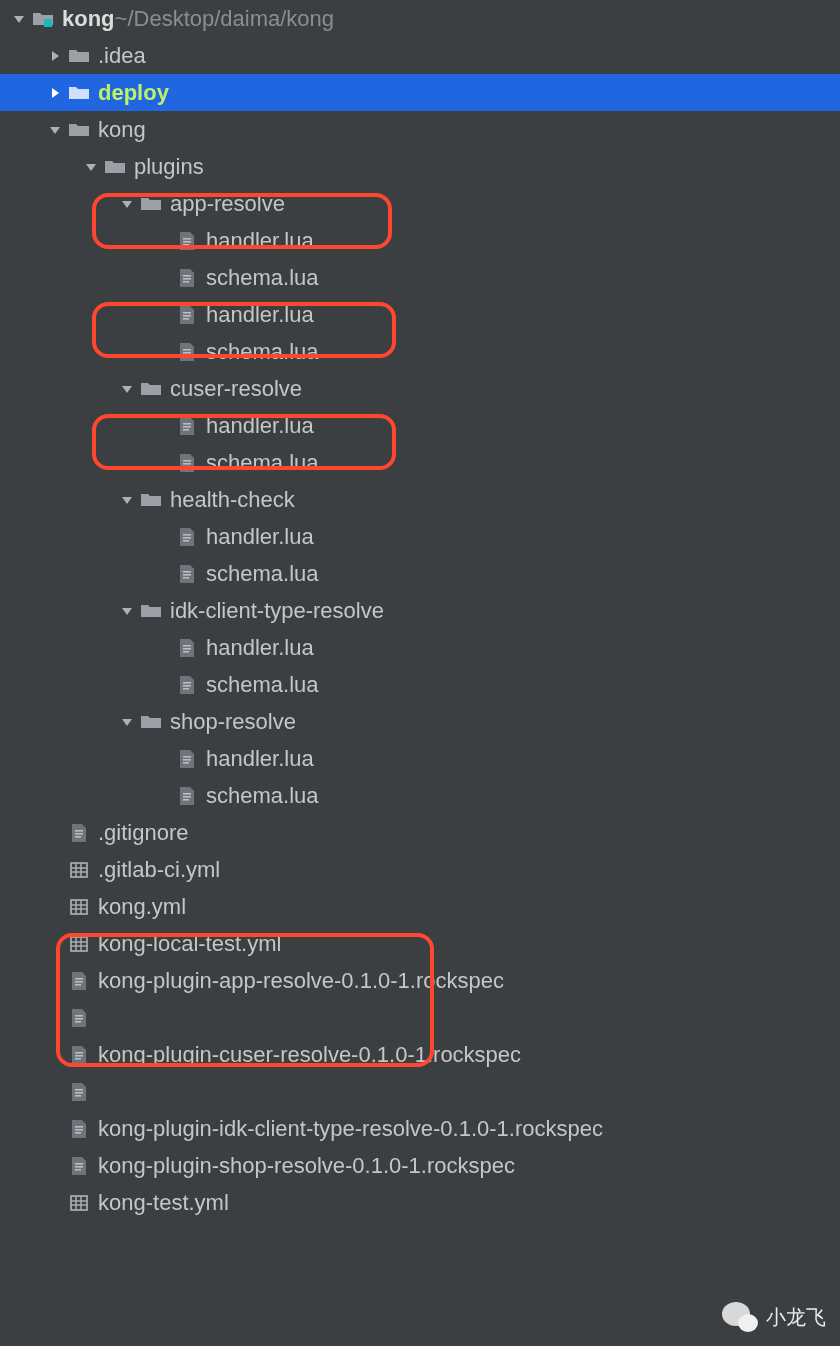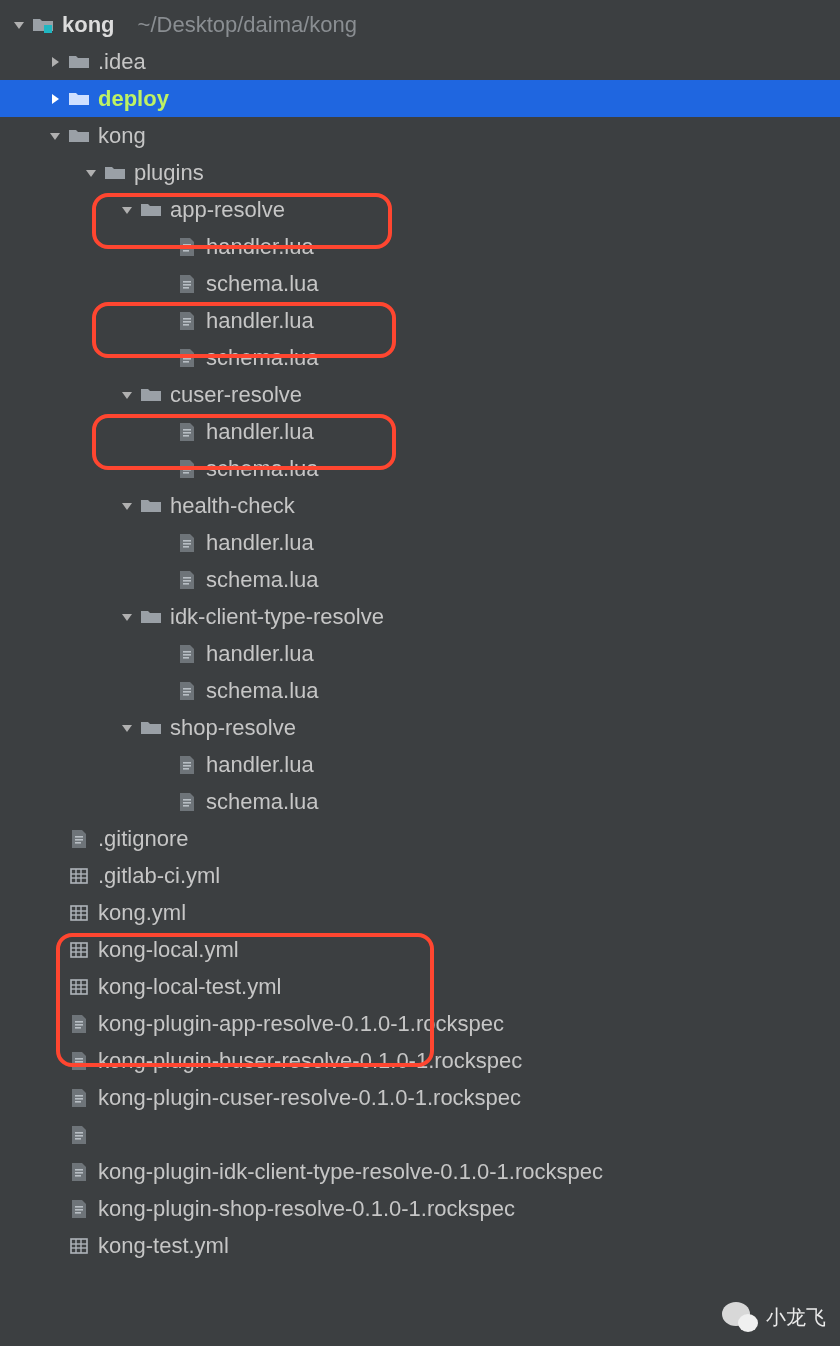--- a/index.html
+++ b/index.html
@@ -1,28 +1,28 @@
 <!DOCTYPE html>
 <html><head>
 <meta charset="utf-8">
 <style>
   html,body{margin:0;padding:0;width:840px;height:1346px;background:#3c3f41;font-family:"Helvetica Neue",Arial,sans-serif;overflow:hidden}
-  .tree{padding-top:6px;font-size:22px;color:#c6c6c6;line-height:37px}
+  .tree{font-size:22px;color:#c6c6c6;line-height:37px}
   .row{display:flex;align-items:center;height:37px;white-space:nowrap;position:relative;z-index:0}
   .row.selected{background:#1f66e0;color:#fff}
   .row .pad{flex:0 0 auto;height:1px}
   .arrow{width:22px;display:inline-flex;justify-content:center;align-items:center;flex:0 0 auto;color:#b0b0b0}
   .arrow svg{width:14px;height:14px}
   .row.selected .arrow{color:#fff}
   .noarrow{width:22px;flex:0 0 auto}
   .icon{width:26px;display:inline-flex;justify-content:center;align-items:center;flex:0 0 auto;margin-right:6px}
   .icon svg{display:block}
   .label{flex:0 1 auto}
   .label.bold{font-weight:700;color:#dcdcdc}
-  .path-suffix{color:#8a8e92;margin-left:23px;font-size:22px}
+  .path-suffix{color:#8a8e92;margin-left:0;font-size:22px}
   
   .hl{position:absolute;border:4px solid #ff4630;border-radius:16px;z-index:5;pointer-events:none}
   
   .wm{position:absolute;right:14px;bottom:14px;display:flex;align-items:center;gap:8px;color:#eaeaea;font-size:20px;z-index:10}
   .wm .bubble{position:relative;width:36px;height:30px}
   .wm .bubble .b1{position:absolute;left:0;top:0;width:28px;height:24px;background:#d8d8d8;border-radius:50%}
   .wm .bubble .b2{position:absolute;right:0;bottom:0;width:20px;height:18px;background:#f0f0f0;border-radius:50%}
 </style>
 </head>
 <body>
@@ -372,51 +372,40 @@
       <span class="label">kong.yml</span>
     </div>
   <div class="row">
       <span class="pad" style="width:44px"></span>
       <span class="noarrow"></span>
       <span class="icon">
         <svg width="22" height="22" viewBox="0 0 22 22">
           <use href="#ic-yml"></use>
         </svg>
       </span>
-      <span class="label">kong-local.yml</span>
-    </div>
-  <div class="row">
-      <span class="pad" style="width:44px"></span>
-      <span class="noarrow"></span>
-      <span class="icon">
-        <svg width="22" height="22" viewBox="0 0 22 22">
-          <use href="#ic-yml"></use>
-        </svg>
-      </span>
       <span class="label">kong-local-test.yml</span>
     </div>
   <div class="row">
       <span class="pad" style="width:44px"></span>
       <span class="noarrow"></span>
       <span class="icon">
         <svg width="22" height="22" viewBox="0 0 22 22">
           <use href="#ic-file"></use>
         </svg>
       </span>
       <span class="label">kong-plugin-app-resolve-0.1.0-1.rockspec</span>
     </div>
   <div class="row">
       <span class="pad" style="width:44px"></span>
       <span class="noarrow"></span>
       <span class="icon">
         <svg width="22" height="22" viewBox="0 0 22 22">
           <use href="#ic-file"></use>
         </svg>
       </span>
-      <span class="label">kong-plugin-buser-resolve-0.1.0-1.rockspec</span>
     </div>
   <div class="row">
       <span class="pad" style="width:44px"></span>
       <span class="noarrow"></span>
       <span class="icon">
         <svg width="22" height="22" viewBox="0 0 22 22">
           <use href="#ic-file"></use>
         </svg>
       </span>
       <span class="label">kong-plugin-cuser-resolve-0.1.0-1.rockspec</span>

